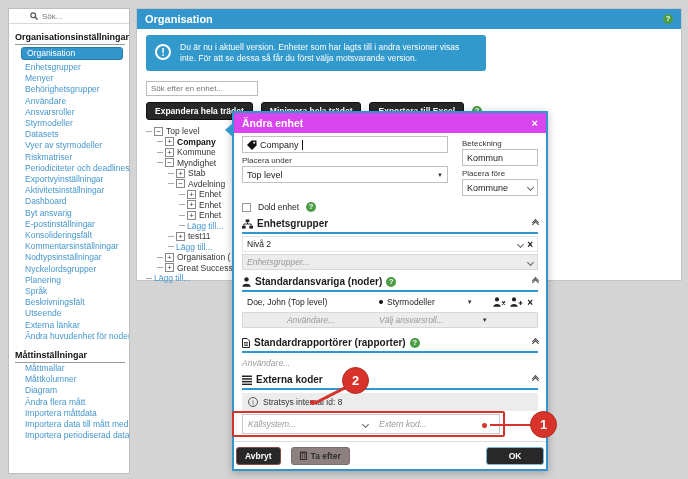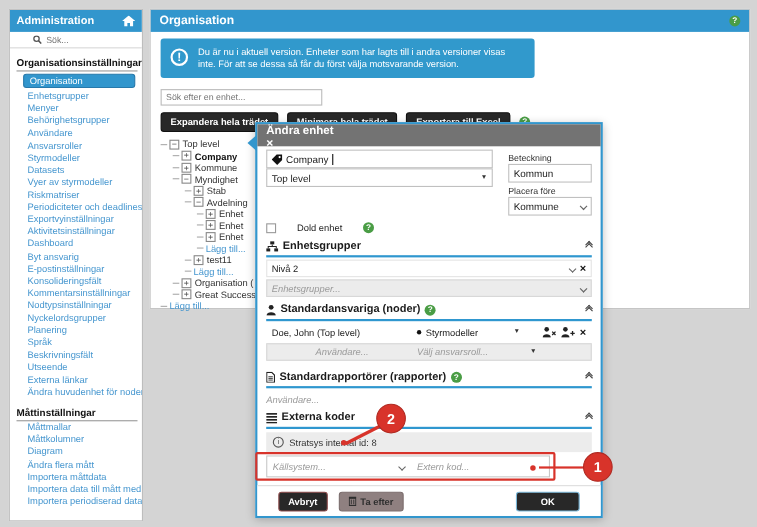--- a/index.html
+++ b/index.html
@@ -17,90 +17,82 @@
   .nav-heading:first-child { margin-top:2px; }
   .nav-item { font-size:8.5px; color:#4596cf; line-height:11.2px; padding-left:10px; white-space:nowrap; cursor:pointer; }
   .nav-item.selected { background:#3296cd; color:#fff; border:1px solid #2779ab; border-radius:3px; line-height:11px; margin:2px 2px 2px 6px; padding-left:5px; }
 
   
   .main { position:absolute; left:136px; top:8px; width:546px; height:273px; background:#fff; border:1px solid #c5c5c5; }
   .main-header { height:20px; background:#3296cd; color:#fff; display:flex; align-items:center; padding:0 8px; }
   .main-header .ttl { flex:1; font-weight:bold; font-size:11px; }
   .banner { margin:6px 0 0 9px; width:340px; background:#3199cc; border-radius:3px; color:#fff; font-size:8.5px; line-height:11px; padding:7px 10px 7px 34px; position:relative; }
   .banner-icon { position:absolute; left:9px; top:9px; width:16px; height:16px; border:2px solid #fff; border-radius:50%; color:#fff; font-weight:bold; font-size:11px; text-align:center; line-height:12px; }
-  .tree-search { margin:10px 0 0 9px; width:147px; height:15px; border:1px solid #bbb; font-size:8px; color:#666; padding:0 4px; font-family:inherit; outline:none; }
+  .tree-search { margin:10px 0 0 9px; width:112px; height:15px; border:1px solid #bbb; font-size:8px; color:#666; padding:0 4px; font-family:inherit; outline:none; }
   .toolbar { margin:6px 0 0 9px; display:flex; align-items:center; gap:8px; }
   .btn-dark { background:#282828; color:#fff; border:1px solid #111; border-radius:3px; font-weight:bold; font-size:8.5px; padding:3px 8px; cursor:pointer; font-family:inherit; white-space:nowrap; }
   .help { display:inline-block; width:10px; height:10px; background:#4a9d45; border-radius:50%; color:#fff; font-size:7.5px; font-weight:bold; text-align:center; line-height:10px; flex:none; }
 
   
   .tree { margin:6px 0 0 9px; font-size:8.5px; }
   .tree-row { height:10.5px; display:flex; align-items:center; white-space:nowrap; }
   .tree-dash { width:6px; border-top:1px solid #aaa; margin-right:2px; flex:none; }
   .tree-toggle { width:9px; height:9px; border:1px solid #888; background:#fff; color:#444; font-size:8px; line-height:7px; text-align:center; margin-right:3px; flex:none; cursor:pointer; }
   .tree-label { color:#333; cursor:pointer; }
   .tree-label.bold { font-weight:bold; color:#111; }
   .tree-label.add-link { color:#4596cf; }
 
   
   .modal { position:absolute; left:232px; top:111px; width:316px; height:360px; background:#fff; border:2px solid #3296cd; z-index:5; box-shadow:0 2px 8px rgba(0,0,0,.25); }
   .modal-pointer { position:absolute; left:-9px; top:10px; width:0; height:0; border-top:7px solid transparent; border-bottom:7px solid transparent; border-right:8px solid #3296cd; }
-  .modal-title { height:20px; background:#737373; color:#fff; display:flex; padding:0 8px;flex-direction:column; }
+  .modal-title { height:20px; background:#d946ef; color:#fff; display:flex; align-items:center; padding:0 8px; }
   .modal-title .ttl { flex:1; font-weight:bold; font-size:10.5px; }
   .modal-close { color:#fff; font-weight:bold; font-size:11px; cursor:pointer; }
   .modal-body { padding:3px 8px 0 8px; position:relative; }
   .m-grid { display:grid; grid-template-columns:1fr 76px; column-gap:14px; }
   .m-label { font-size:8px; color:#333; margin:3px 0 1px 0; }
   .m-box { height:17px; border:1px solid #c0c0c0; display:flex; align-items:center; padding:0 4px; font-size:9px; gap:3px; background:#fff; }
   .caret-bar { width:1px; height:10px; background:#111; display:inline-block; }
   .solid-caret { font-size:6px; color:#333; margin-left:auto; }
   .chev { display:inline-block; width:5px; height:5px; border-right:1.4px solid #666; border-bottom:1.4px solid #666; transform:rotate(45deg); flex:none; }
   .chev.right-end { margin-left:auto; }
   .chev-up { display:inline-block; width:5px; height:5px; border-right:1.4px solid #444; border-bottom:1.4px solid #444; transform:rotate(225deg); }
   .collapse-btn { margin-left:auto; display:flex; flex-direction:column; cursor:pointer; }
   .collapse-btn .chev-up + .chev-up { margin-top:-3px; }
-  .cb-row { margin-top:6px; display:flex; align-items:center; gap:19px; font-size:8.5px; }
+  .cb-row { margin-top:6px; display:flex; align-items:center; gap:7px; font-size:8.5px; }
   .checkbox { width:9px; height:9px; border:1px solid #999; background:#fff; display:inline-block; cursor:pointer; }
   .sec-head { margin-top:6px; display:flex; align-items:center; gap:4px; font-size:10px; font-weight:bold; color:#1b1b1b; border-bottom:2px solid #2f97cf; padding-bottom:3px; }
   .m-row { margin-top:2px; height:16px; display:flex; align-items:center; padding:0 4px; font-size:8.5px; border:1px solid #e4e4e4; background:#fff; gap:4px; }
   .m-row.disabled { background:#ececec; border-color:#d8d8d8; }
   .ph { color:#9a9a9a; font-style:italic;text-align:center; }
   .x-btn { color:#111; font-weight:bold; font-size:10px; cursor:pointer; line-height:9px; }
   .dot { width:4px; height:4px; background:#111; border-radius:50%; display:inline-block; flex:none; }
   .free-ph { margin-top:4px; font-size:8.5px; height:12px; display:flex; align-items:center; }
   .idbar { margin-top:3px; height:18px; background:#ececec; display:flex; align-items:center; gap:5px; padding:0 6px; font-size:8.5px; color:#333; position:relative; }
   .info-i { width:10px; height:10px; border:1px solid #555; border-radius:50%; font-size:7px; text-align:center; line-height:9px; color:#555; flex:none; }
   .ext-row { margin-top:3px; width:258px; height:20px; border:1px solid #c8c8c8; background:#fff; display:flex; align-items:center; font-size:8.5px; position:relative; }
   .ext-src { width:130px; display:flex; align-items:center; padding:0 5px; gap:4px; }
   .ext-code { padding-left:6px; }
   .red-rect { position:absolute; left:-11px; right:-6px; top:-4px; bottom:-4px; border:2px solid #d8332a; border-radius:2px; pointer-events:none; }
   .visa-btn { margin-top:7px; display:inline-block; }
-  .modal-footer { position:absolute; left:0; right:0; bottom:0; height:28px; border-top:1px solid #ddd; display:flex; align-items:center; padding:0 19px; gap:10px; background:#fff; }
+  .modal-footer { position:absolute; left:0; right:0; bottom:0; height:28px; border-top:1px solid #ddd; display:flex; align-items:center; padding:0 2px; gap:10px; background:#fff; }
   .btn-cancel { border-color:#8a4a4a; }
   .btn-delete { background:#8f8080; color:#2e2e2e; border:1px solid #7c6e6e; border-radius:3px; font-weight:bold; font-size:8.5px; padding:3px 8px; display:flex; align-items:center; gap:4px; cursor:pointer; }
   .btn-ok { margin-left:auto; width:58px; text-align:center; border:1px solid #7ab7d8; }
 
   
   .annot-circle { position:absolute; width:27px; height:27px; border-radius:50%; background:#d8332a; border:1px solid #b02a22; color:#fff; font-weight:bold; font-size:13px; display:flex; align-items:center; justify-content:center; z-index:10; }
   .annot-dot { position:absolute; width:5px; height:5px; border-radius:50%; background:#d8332a; z-index:10; }
   .annot-line { position:absolute; height:2.5px; background:#d8332a; z-index:10; }
   svg { display:block; }
 </style>
 </head>
 <body>
 
 <aside class="sidebar">
-  <div class="sb-header">
-    <span class="ttl">Administration</span>
-    <span>
-      <svg width="12" height="10" viewBox="0 0 12 10">
-          <path d="M6 0 L12 5 H10 V10 H7.2 V6.8 H4.8 V10 H2 V5 H0 Z" fill="#fff"></path>
-        </svg>
-    </span>
-  </div>
   <div class="sb-search">
     <span>
       <svg width="8" height="8" viewBox="0 0 8 8">
           <circle cx="3.2" cy="3.2" r="2.4" fill="none" stroke="#555" stroke-width="1.2"></circle>
           <line x1="5" y1="5" x2="7.6" y2="7.6" stroke="#555" stroke-width="1.4"></line>
         </svg>
     </span>
     <input placeholder="Sök..." style="">
   </div>
   <nav class="sb-nav">
@@ -249,20 +241,21 @@
         <div class="m-box">
           <span>
             <svg width="10" height="10" viewBox="0 0 10 10">
                 <path d="M0 5 L4.5 0.5 H9.5 V5.5 L5 10 L0 5 Z" fill="#111"></path>
                 <circle cx="7.2" cy="2.8" r="1" fill="#fff"></circle>
               </svg>
           </span>
           <span>Company</span>
           <span class="caret-bar"></span>
         </div>
+        <div class="m-label">Placera under</div>
         <div class="m-box">
           <span>Top level</span>
           <span class="solid-caret">▼</span>
         </div>
       </div>
       <div>
         <div class="m-label">Beteckning</div>
         <div class="m-box">
           <span>Kommun</span>
         </div>

